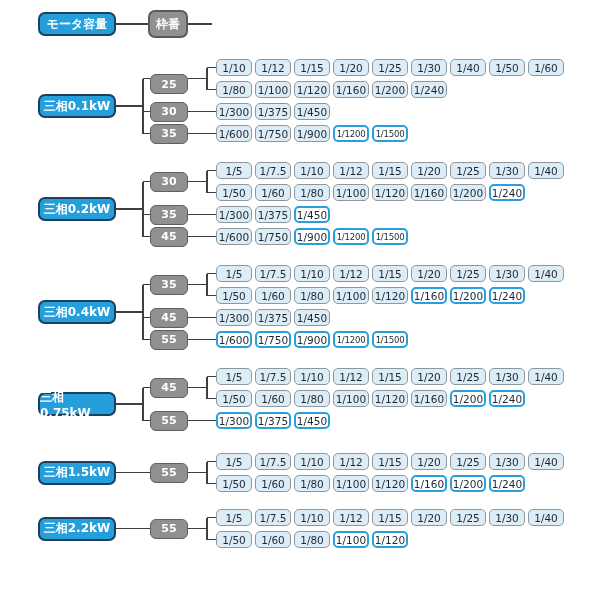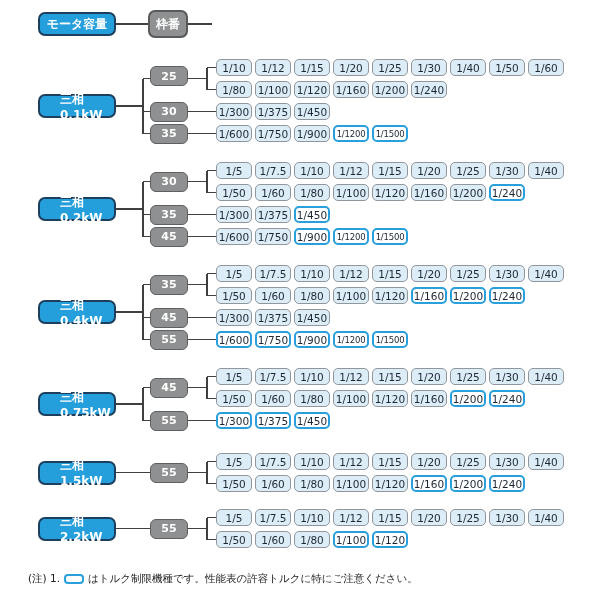--- a/index.html
+++ b/index.html
@@ -1,20 +1,20 @@
 <!DOCTYPE html>
 <html style="--accent-blue: #259fdb; --dark-navy-border: #1c3f5e; --frame-gray: #8f9091; --ratio-fill: #ddedf8; --ratio-border: #8f969c; --limited-border: #29a0dc; --header-ratio-fill: #c5e6f8;"><head>
 <meta charset="utf-8">
 <style>
   html,body{margin:0;padding:0;background:#fff;}
   body{width:600px;height:600px;position:relative;font-family:"DejaVu Sans","Liberation Sans",sans-serif;}
   .stage{position:absolute;left:0;top:0;width:600px;height:600px;background:#fff;overflow:hidden;}
   .node{position:absolute;display:flex;align-items:center;justify-content:center;box-sizing:border-box;}
   .kw-box{width:78px;height:24px;background:var(--accent-blue);border:2px solid var(--dark-navy-border);
-          border-radius:7px;color:#fff;font-weight:bold;font-size:12px;z-index:3;padding-left:20px;}
+          border-radius:7px;color:#fff;font-weight:bold;font-size:12px;z-index:3;}
   .frame-box{width:38px;height:20px;background:var(--frame-gray);border:1.5px solid #5e5f61;
              border-radius:6px;color:#fff;font-weight:bold;font-size:11px;z-index:3;}
   .ratio-box{width:36px;height:17px;background:var(--ratio-fill);border:1.3px solid var(--ratio-border);
              border-radius:5px;color:#1c2733;font-size:10.5px;z-index:3;}
   .ratio-box.limited{background:#fff;border:2px solid var(--limited-border);}
   .ratio-box.long{font-size:8.5px;letter-spacing:-0.2px;}
   .hdr{position:absolute;display:flex;align-items:center;justify-content:center;box-sizing:border-box;z-index:3;}
   .hdr-kw{left:38px;top:12px;width:78px;height:24px;background:var(--accent-blue);
           border:2px solid var(--dark-navy-border);border-radius:7px;color:#fff;font-weight:bold;font-size:12px;}
   .hdr-frame{left:148px;top:10px;width:40px;height:28px;background:var(--frame-gray);
@@ -47,21 +47,21 @@
       <div class="node ratio-box" style="left: 411px; top: 59px;">1/30</div>
       <div class="node ratio-box" style="left: 450px; top: 59px;">1/40</div>
       <div class="node ratio-box" style="left: 489px; top: 59px;">1/50</div>
       <div class="node ratio-box" style="left: 528px; top: 59px;">1/60</div>
       <div class="node ratio-box" style="left: 216px; top: 81px;">1/80</div>
       <div class="node ratio-box" style="left: 255px; top: 81px;">1/100</div>
       <div class="node ratio-box" style="left: 294px; top: 81px;">1/120</div>
       <div class="node ratio-box" style="left: 333px; top: 81px;">1/160</div>
       <div class="node ratio-box" style="left: 372px; top: 81px;">1/200</div>
       <div class="node ratio-box" style="left: 411px; top: 81px;">1/240</div>
-      <div class="node frame-box" style="left: 150px; top: 66px;">25</div>
+      <div class="node frame-box" style="left: 150px; top: 74px;">25</div>
       <div class="line" style="left: 188px; top: 77.75px; width: 19px; height: 1.5px;"></div>
       <div class="line" style="left: 206.25px; top: 67.5px; width: 1.5px; height: 22px;"></div>
       <div class="line" style="left: 207px; top: 66.75px; width: 9px; height: 1.5px;"></div>
       <div class="line" style="left: 207px; top: 88.75px; width: 9px; height: 1.5px;"></div>
       <div class="node ratio-box" style="left: 216px; top: 103px;">1/300</div>
       <div class="node ratio-box" style="left: 255px; top: 103px;">1/375</div>
       <div class="node ratio-box" style="left: 294px; top: 103px;">1/450</div>
       <div class="node frame-box" style="left: 150px; top: 101.5px;">30</div>
       <div class="line" style="left: 188px; top: 110.75px; width: 28px; height: 1.5px;"></div>
       <div class="node ratio-box" style="left: 216px; top: 125px;">1/600</div>
@@ -229,18 +229,13 @@
       <div class="node ratio-box limited" style="left: 372px; top: 531px;">1/120</div>
       <div class="node frame-box" style="left: 150px; top: 518.5px;">55</div>
       <div class="line" style="left: 188px; top: 527.75px; width: 19px; height: 1.5px;"></div>
       <div class="line" style="left: 206.25px; top: 517.5px; width: 1.5px; height: 22px;"></div>
       <div class="line" style="left: 207px; top: 516.75px; width: 9px; height: 1.5px;"></div>
       <div class="line" style="left: 207px; top: 538.75px; width: 9px; height: 1.5px;"></div>
       <div class="node kw-box" style="left: 38px; top: 516.5px;">三相2.2kW</div>
       <div class="line" style="left: 116px; top: 527.75px; width: 34px; height: 1.5px;"></div>
     </div>
 
-  <div class="note">
-    <span>(注) 1.</span>
-    <span class="legend-box"></span>
-    <span>はトルク制限機種です。性能表の許容トルクに特にご注意ください。</span>
-  </div>
 </div>
 
 </body></html>

